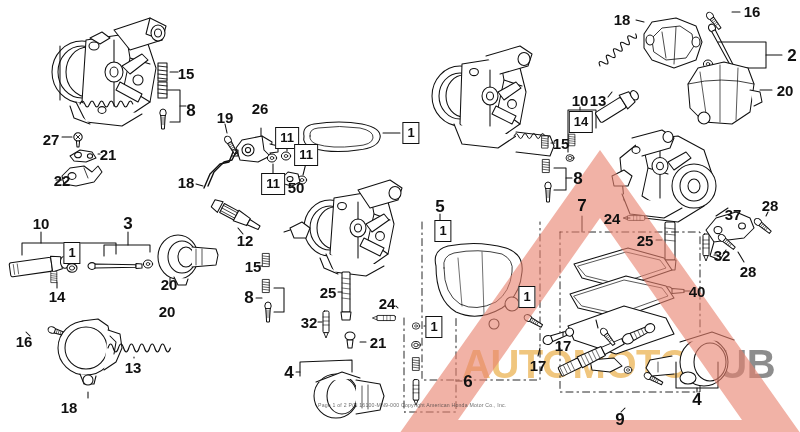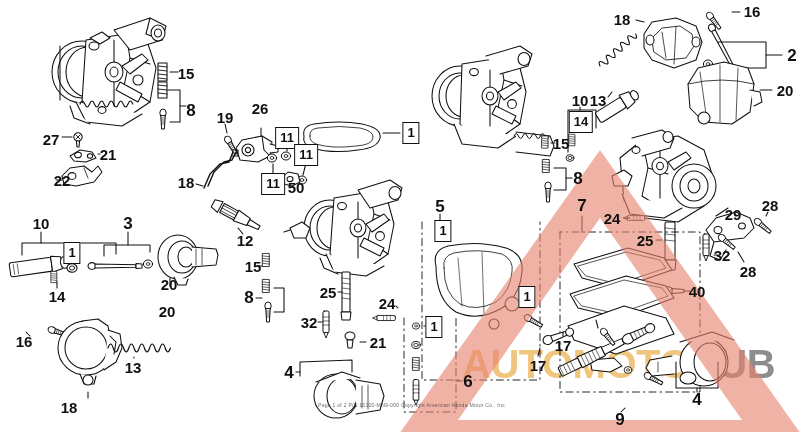--- a/index.html
+++ b/index.html
@@ -667,21 +667,21 @@
       <div class="callout" style="left: 752px; top: 11px;">16</div>
       <div class="callout big" style="left: 792px; top: 55px;">2</div>
       <div class="callout" style="left: 785px; top: 90px;">20</div>
       <div class="callout" style="left: 598px; top: 100px;">13</div>
       <div class="callout" style="left: 580px; top: 100px;">10</div>
       <div class="callout" style="left: 561px; top: 143px;">15</div>
       <div class="callout big" style="left: 578px; top: 178px;">8</div>
       <div class="callout big" style="left: 582px; top: 205px;">7</div>
       <div class="callout" style="left: 612px; top: 218px;">24</div>
       <div class="callout" style="left: 645px; top: 240px;">25</div>
-      <div class="callout" style="left: 733px; top: 214px;">29</div>
+      <div class="callout" style="left: 733px; top: 214px;">37</div>
       <div class="callout" style="left: 770px; top: 205px;">28</div>
       <div class="callout" style="left: 722px; top: 255px;">32</div>
       <div class="callout" style="left: 748px; top: 271px;">28</div>
       <div class="callout" style="left: 697px; top: 291px;">40</div>
       <div class="callout" style="left: 563px; top: 345px;">17</div>
       <div class="callout" style="left: 538px; top: 365px;">17</div>
       <div class="callout big" style="left: 620px; top: 419px;">9</div>
       <div class="callout big" style="left: 697px; top: 399px;">4</div>
       <div class="boxtag" style="left: 411px; top: 133px;">1</div>
       <div class="boxtag" style="left: 287px; top: 138px;">11</div>

